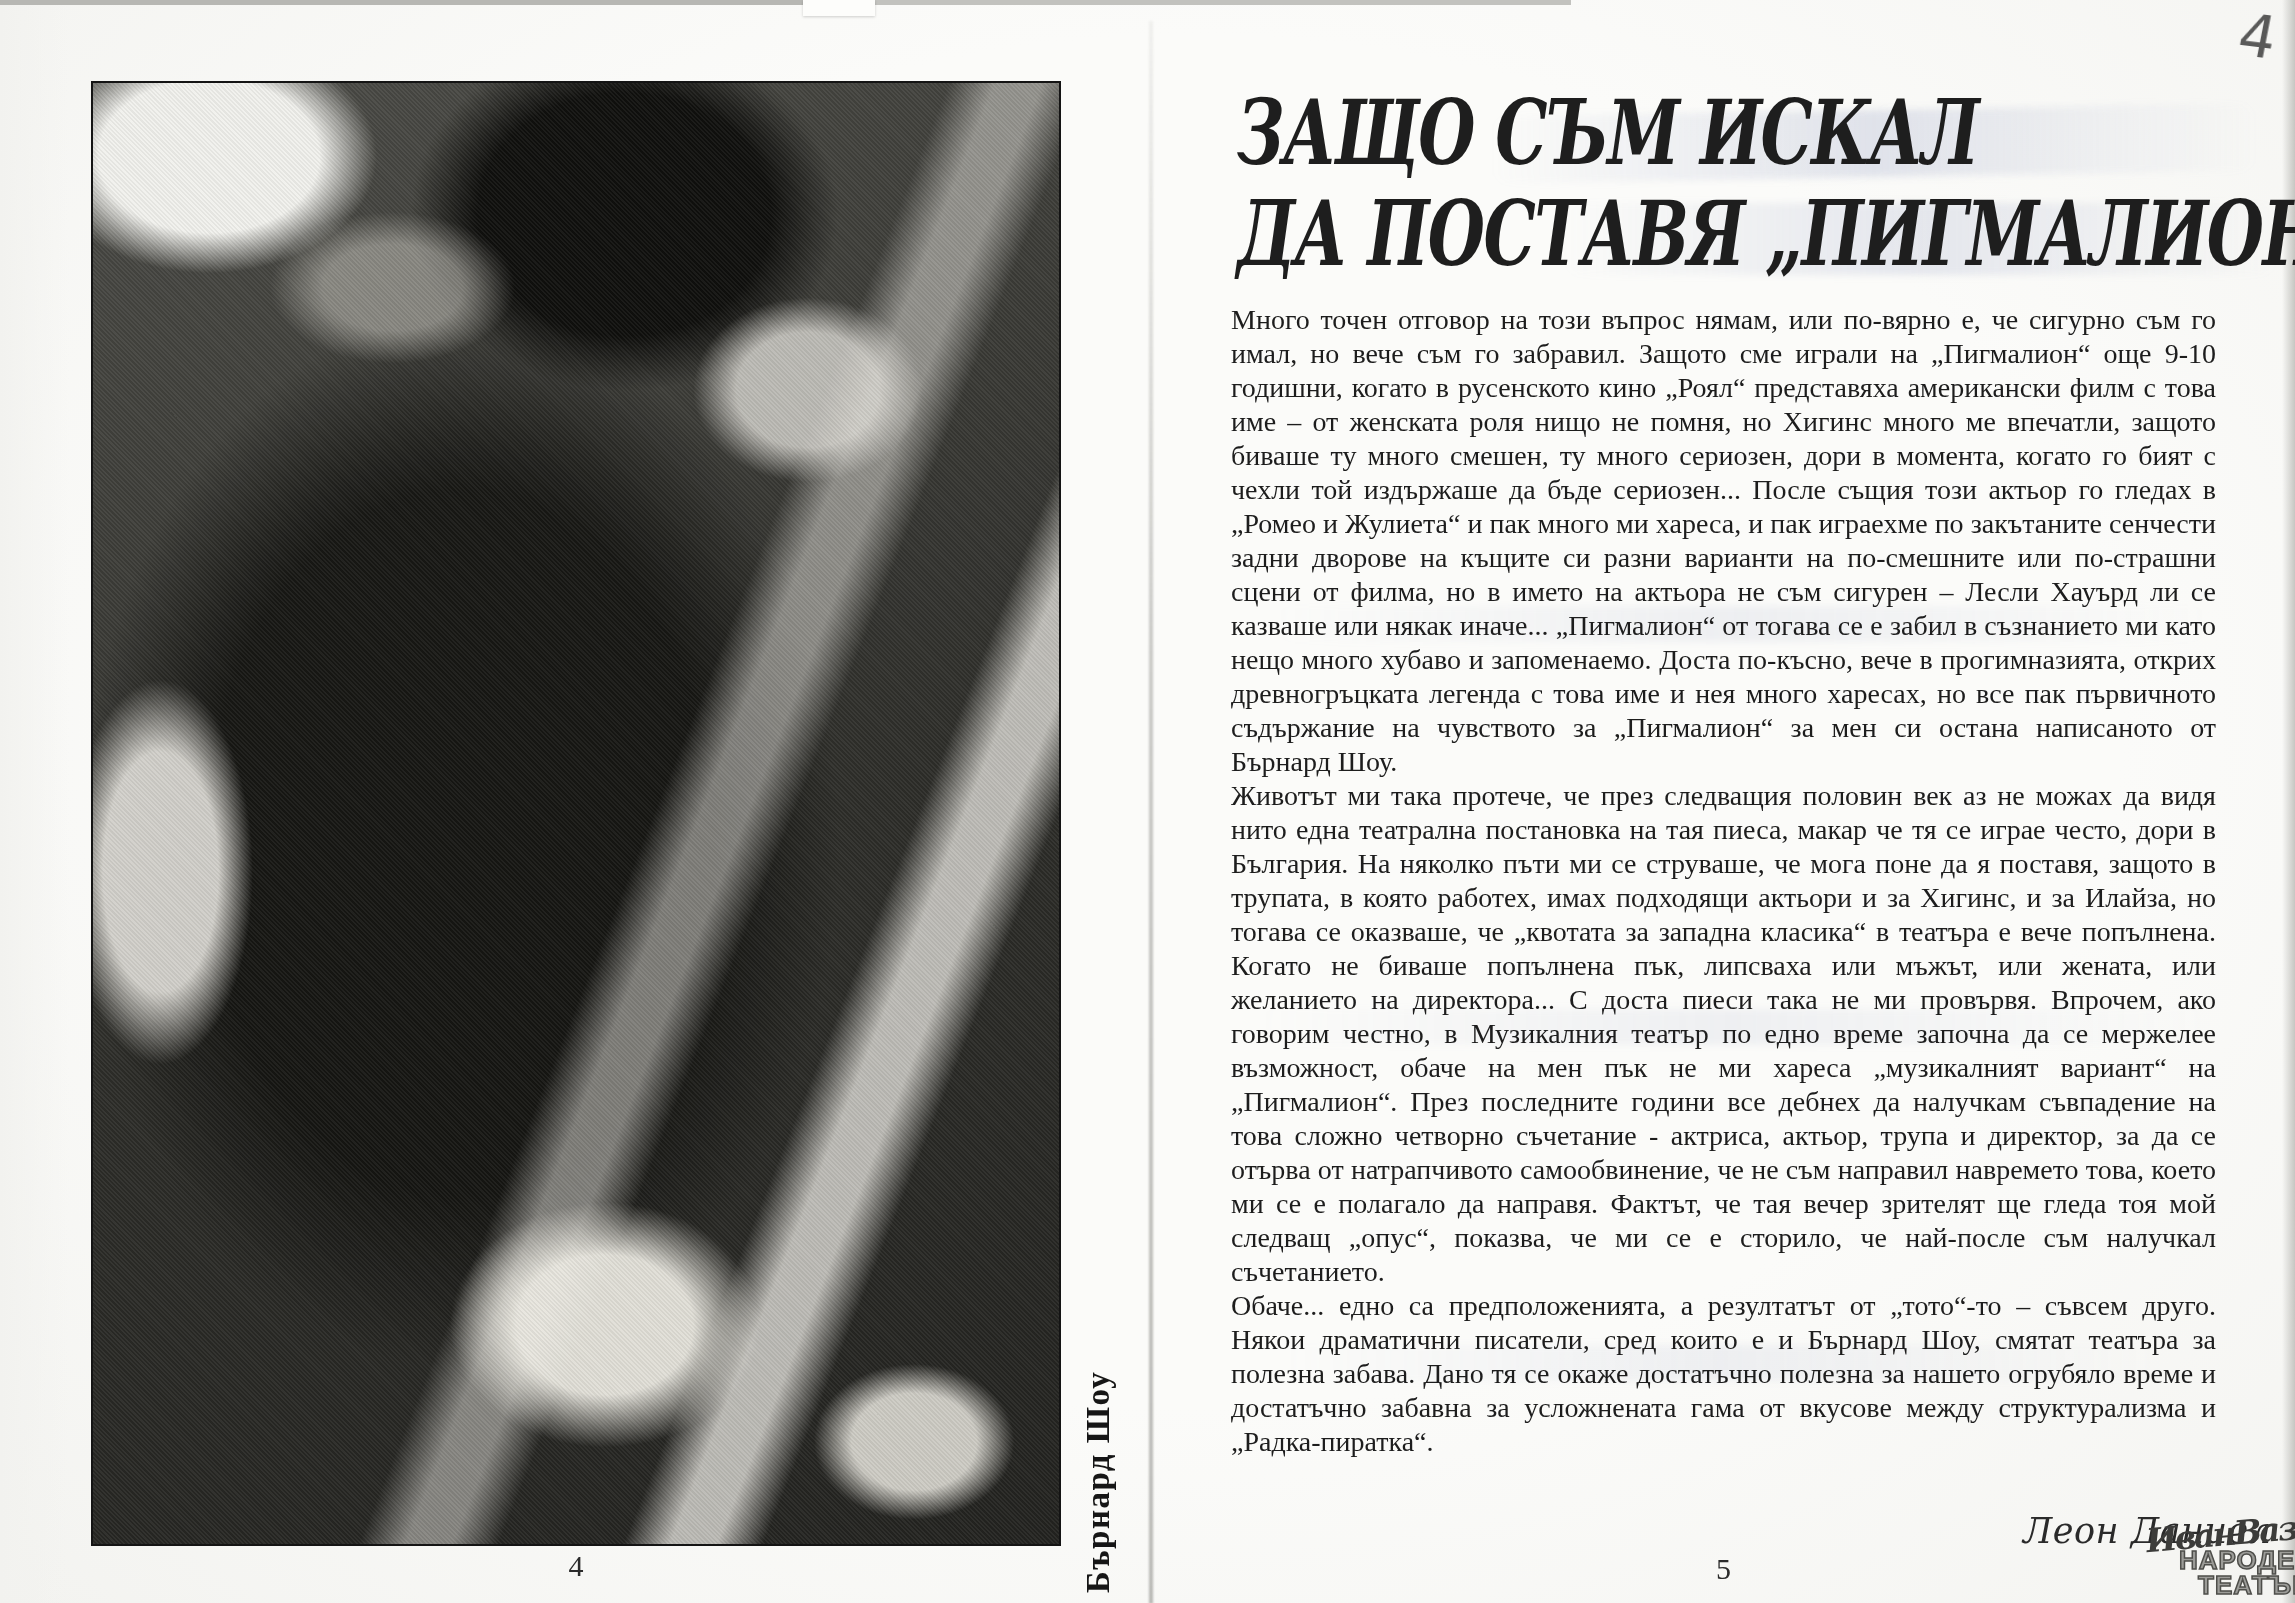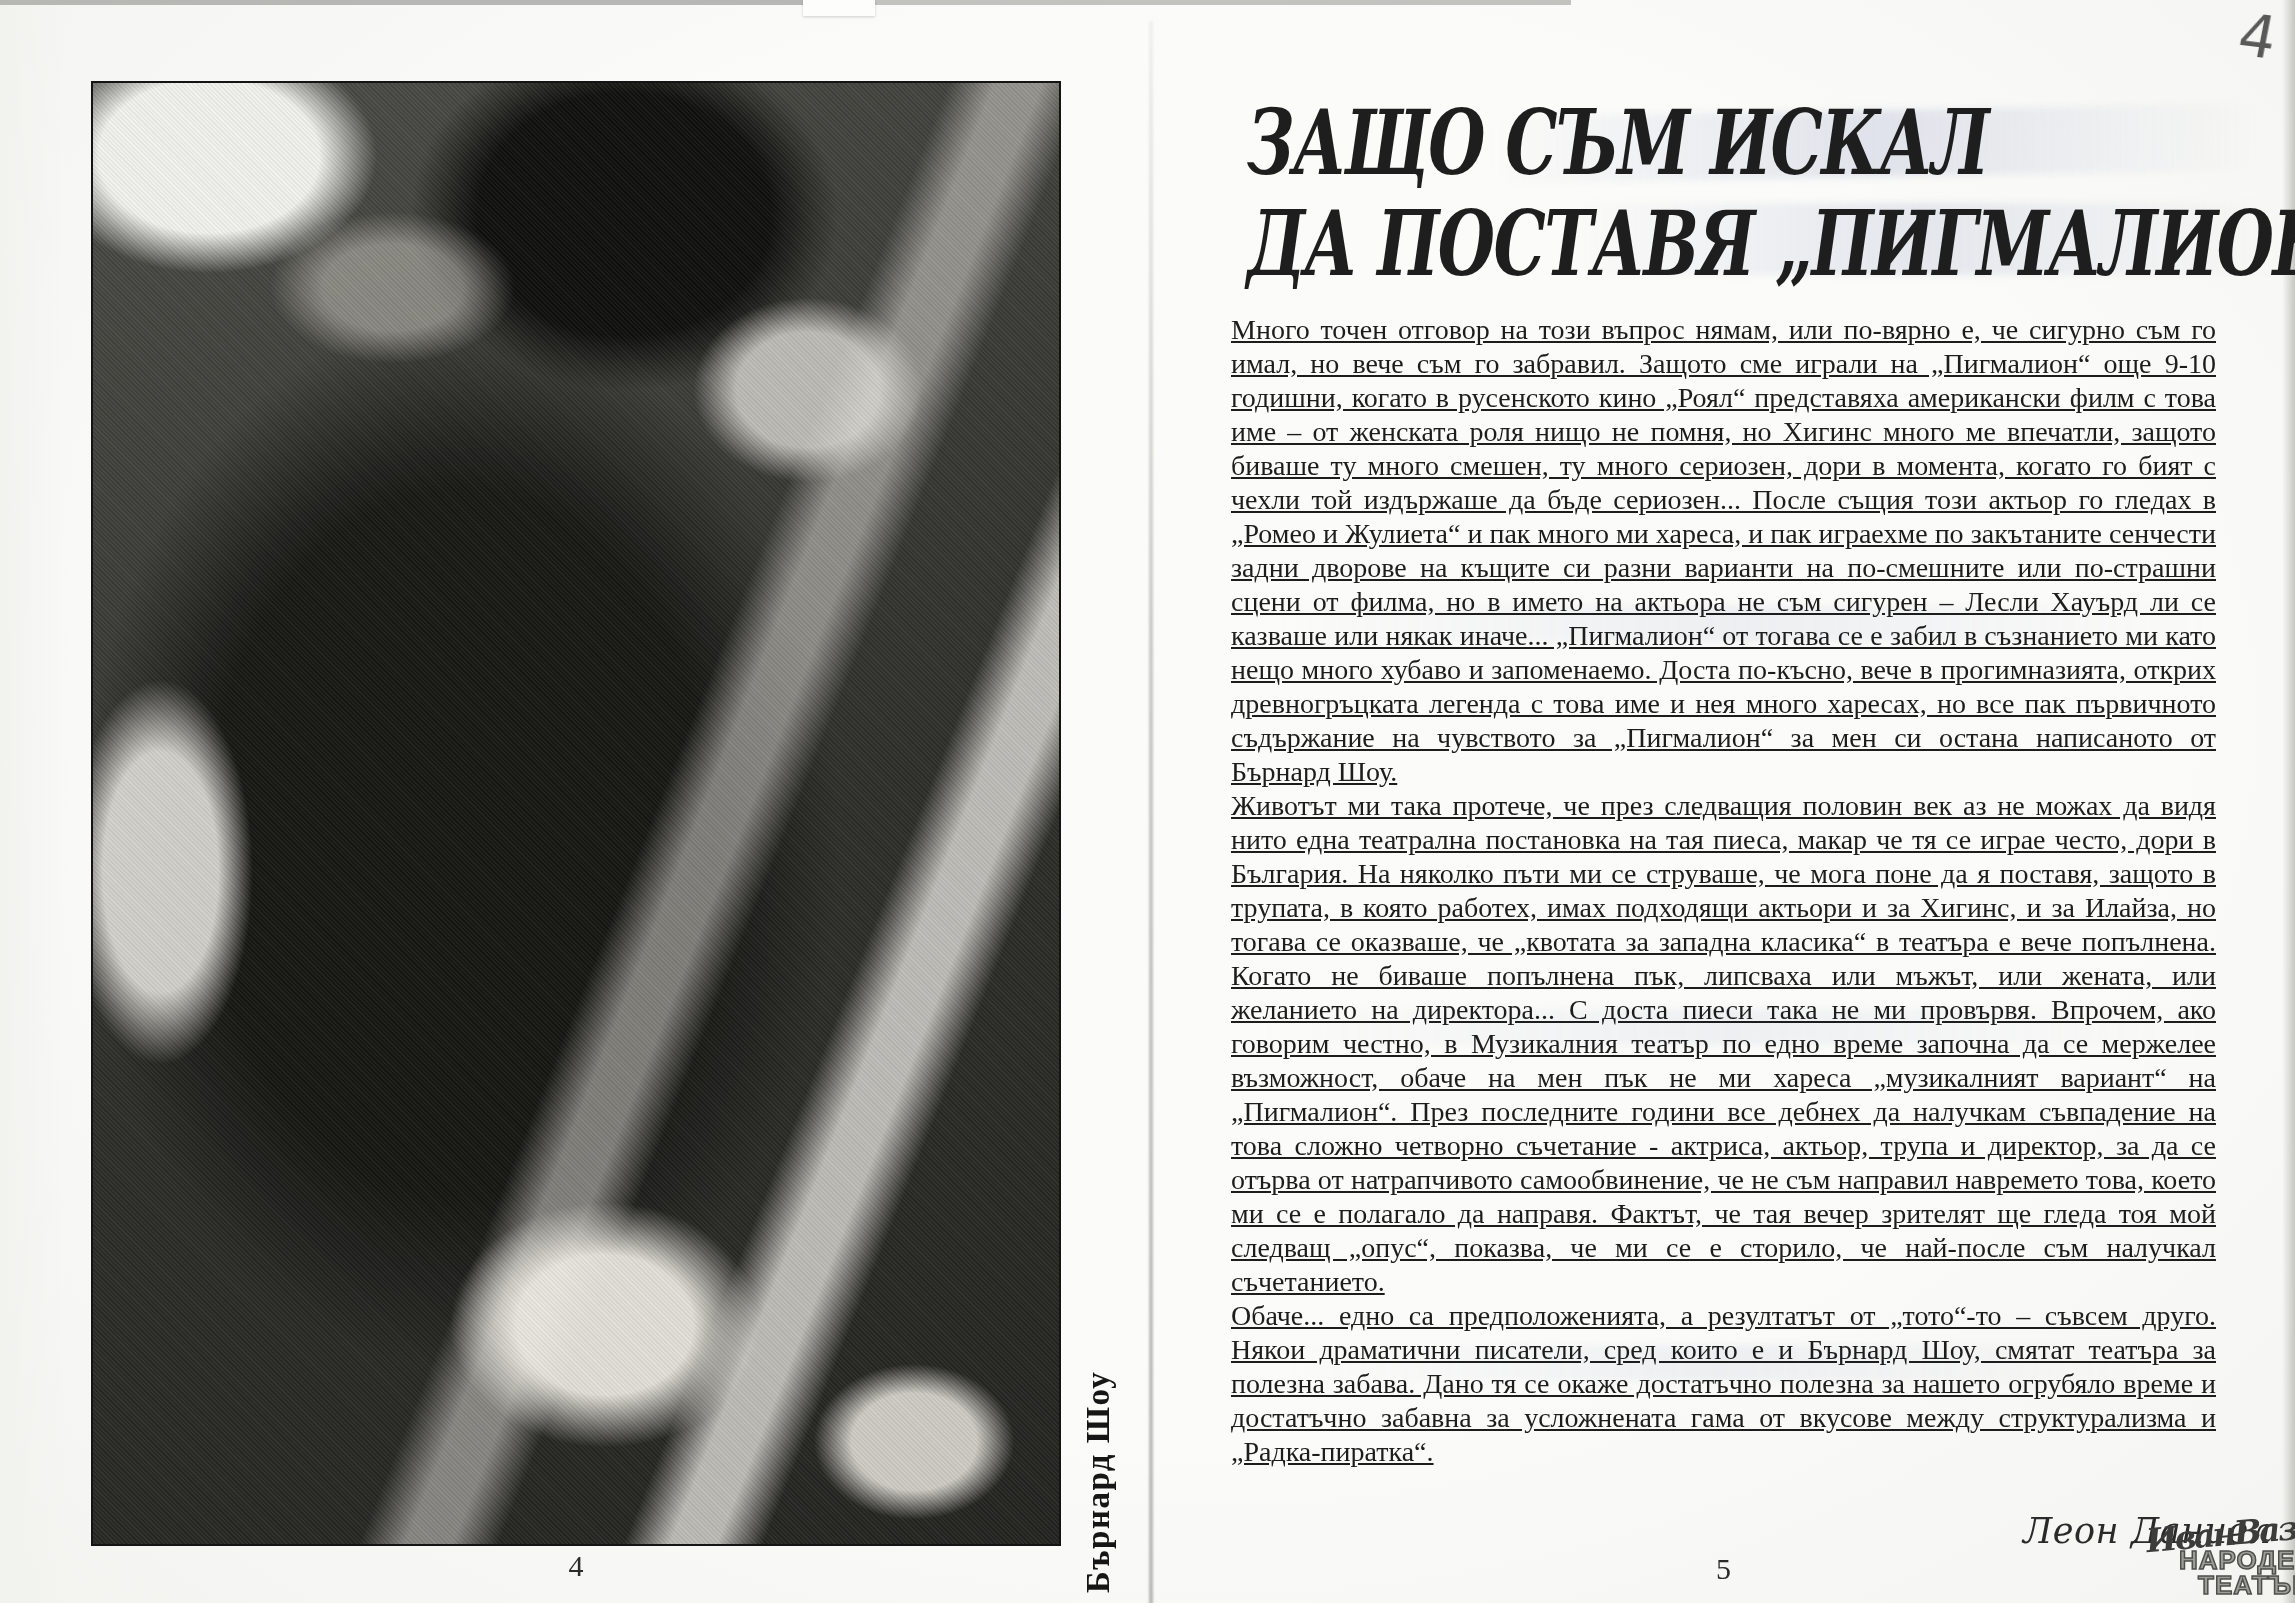--- a/index.html
+++ b/index.html
@@ -65,21 +65,21 @@
   .title-line > span {
     display:inline-block; transform:scaleX(.73); transform-origin:0 50%;
     font-family:"DejaVu Serif", serif; font-style:italic; font-weight:bold;
     font-size:90px; letter-spacing:-2.1px;
   }
 
   .essay {
     margin-top:18.5px; width:985px;
     font-size:28px; line-height:34px; text-align:justify; color:#1d1d1d;
   }
-  .essay p { margin:0;text-decoration:underline; }
+  .essay p { margin:0; }
 
   .signature {
     position:absolute; left:2023px; top:1511px; width:288px;
     font-family:"DejaVu Serif", serif; font-style:italic;
     font-size:35px; letter-spacing:0.5px; color:#2a2a2a; white-space:nowrap;
   }
   .right-page-number {
     position:absolute; left:1231px; top:1552px; width:985px;
     text-align:center; font-size:30px; color:#2b2b2b;
   }
@@ -136,21 +136,21 @@
   <div class="photo-caption-vertical">Бърнард Шоу</div>
   <div class="left-page-number">4</div>
 
   <div class="bleed bleed-1"></div>
   <div class="bleed bleed-2"></div>
   <div class="bleed bleed-3"></div>
   <div class="bleed bleed-4"></div>
   <div class="bleed bleed-5"></div>
 
   <div class="right-page">
-    <h1 class="title" style="margin:16px;">
+    <h1 class="title" style="margin:6px;">
       <span class="title-line"><span>ЗАЩО СЪМ ИСКАЛ</span></span>
       <span class="title-line"><span>ДА ПОСТАВЯ „ПИГМАЛИОН“?</span></span>
     </h1>
     <div class="essay">
       <p>Много точен отговор на този въпрос нямам, или по-вярно е, че сигурно съм го имал, но вече съм го забравил. Защото сме играли на „Пигмалион“ още 9-10 годишни, когато в русенското кино „Роял“ представяха американски филм с това име – от женската роля нищо не помня, но Хигинс много ме впечатли, защото биваше ту много смешен, ту много сериозен, дори в момента, когато го бият с чехли той издържаше да бъде сериозен... После същия този актьор го гледах в „Ромео и Жулиета“ и пак много ми хареса, и пак играехме по закътаните сенчести задни дворове на къщите си разни варианти на по-смешните или по-страшни сцени от филма, но в името на актьора не съм сигурен – Лесли Хауърд ли се казваше или някак иначе... „Пигмалион“ от тогава се е забил в съзнанието ми като нещо много хубаво и запоменаемо. Доста по-късно, вече в прогимназията, открих древногръцката легенда с това име и нея много харесах, но все пак първичното съдържание на чувството за „Пигмалион“ за мен си остана написаното от Бърнард Шоу.</p>
       <p>Животът ми така протече, че през следващия половин век аз не можах да видя нито една театрална постановка на тая пиеса, макар че тя се играе често, дори в България. На няколко пъти ми се струваше, че мога поне да я поставя, защото в трупата, в която работех, имах подходящи актьори и за Хигинс, и за Илайза, но тогава се оказваше, че „квотата за западна класика“ в театъра е вече попълнена. Когато не биваше попълнена пък, липсваха или мъжът, или жената, или желанието на директора... С доста пиеси така не ми провървя. Впрочем, ако говорим честно, в Музикалния театър по едно време започна да се мержелее възможност, обаче на мен пък не ми хареса „музикалният вариант“ на „Пигмалион“. През последните години все дебнех да налучкам съвпадение на това сложно четворно съчетание - актриса, актьор, трупа и директор, за да се отърва от натрапчивото самообвинение, че не съм направил навремето това, което ми се е полагало да направя. Фактът, че тая вечер зрителят ще гледа тоя мой следващ „опус“, показва, че ми се е сторило, че най-после съм налучкал съчетанието.</p>
       <p>Обаче... едно са предположенията, а резултатът от „тото“-то – съвсем друго. Някои драматични писатели, сред които е и Бърнард Шоу, смятат театъра за полезна забава. Дано тя се окаже достатъчно полезна за нашето огрубяло време и достатъчно забавна за усложнената гама от вкусове между структурализма и „Радка-пиратка“.</p>
     </div>
   </div>
 

